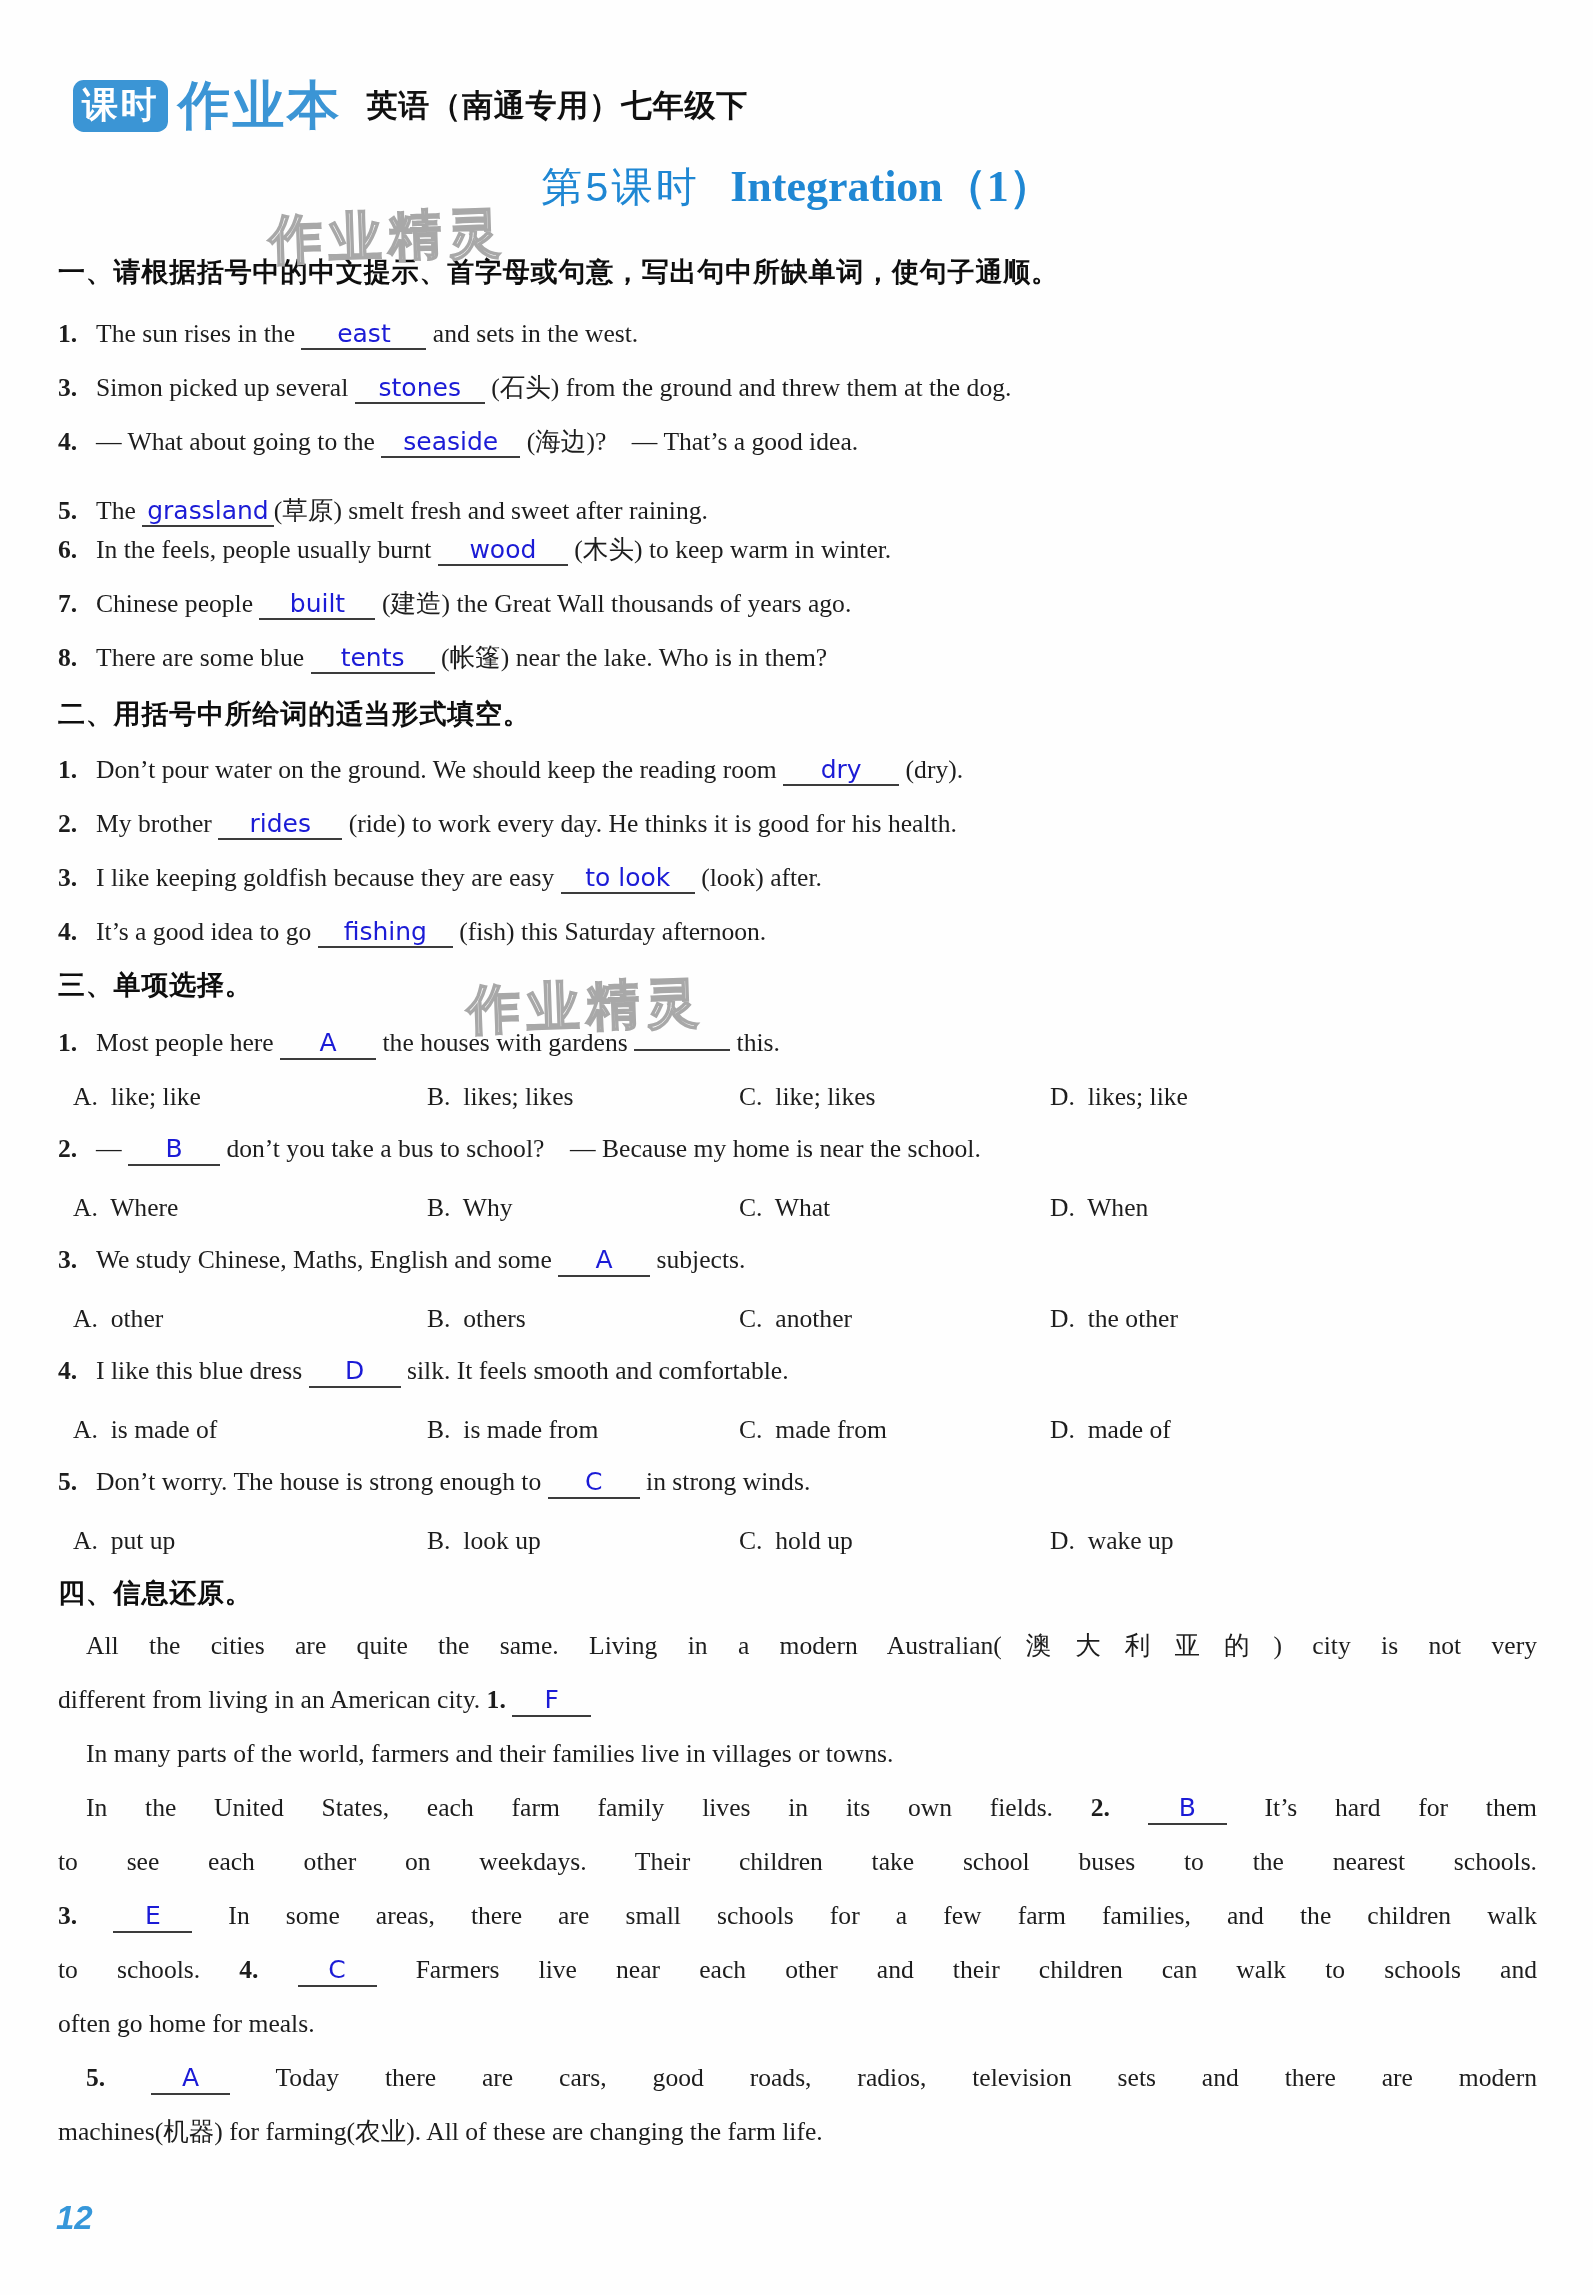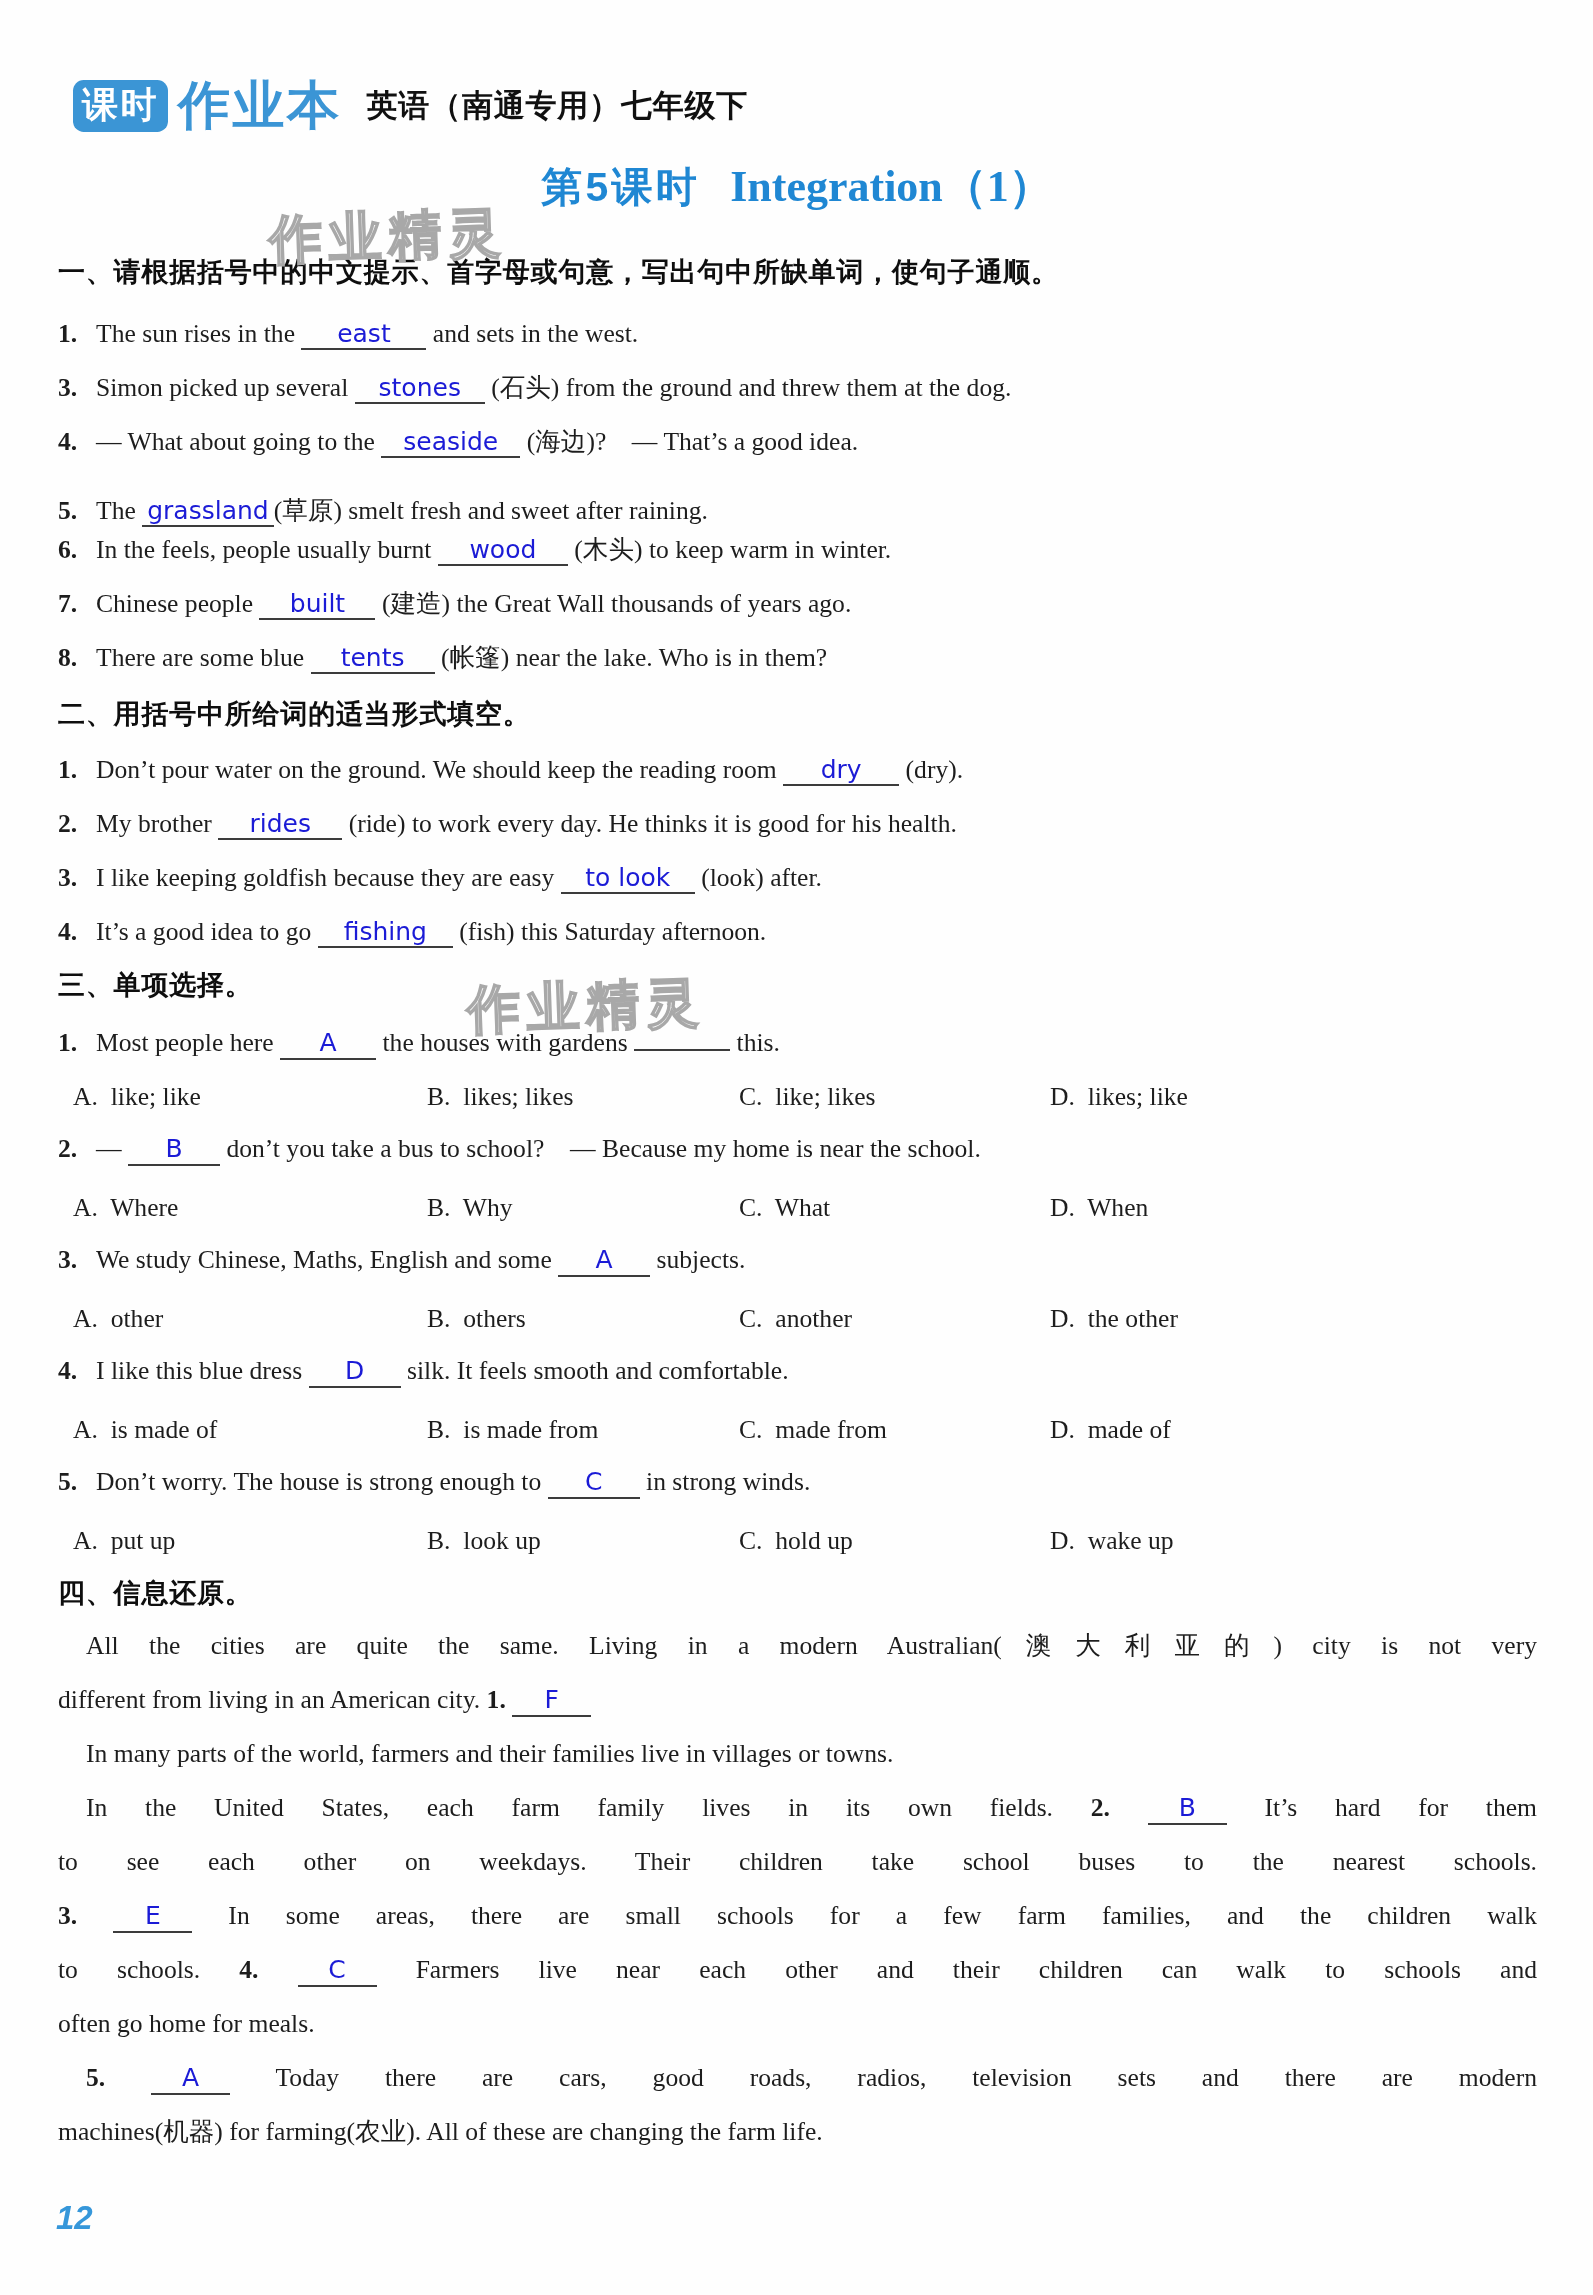--- a/index.html
+++ b/index.html
@@ -19,21 +19,21 @@
   .logo-text {
     color:#3b95d5; font-family:"Liberation Sans", sans-serif; font-weight:700;
     font-size:52px; margin-left:10px; letter-spacing:2.5px;
   }
   .edition {
     font-family:"Liberation Sans", sans-serif; font-weight:700; font-size:31px;
     color:#101010; margin-left:25px; letter-spacing:0.8px;
   }
   
   .title { position:absolute; top:157px; left:0; width:100%; text-align:center; color:#1f87d3; }
-  .title .lesson { font-family:"Liberation Sans", sans-serif; font-weight:700; font-size:41px; letter-spacing:3.3px; }
+  .title .lesson { font-family:"Liberation Sans", sans-serif; font-weight:400; font-size:41px; letter-spacing:3.3px; }
   .title .name { font-family:"Liberation Serif", serif; font-weight:700; font-size:44px; margin-left:30px; }
   
   .watermark {
     position:absolute; font-family:"Liberation Sans", sans-serif; font-weight:700;
     font-size:53px; letter-spacing:6.6px; color:rgba(200,200,200,0.12);
     -webkit-text-stroke:1.7px #a8a8a8; z-index:6; pointer-events:none; white-space:nowrap;
   }
   .wm1 { left:269px; top:201px; transform:rotate(-2deg); }
   .wm2 { left:467px; top:971px; transform:rotate(-2deg); }
   

